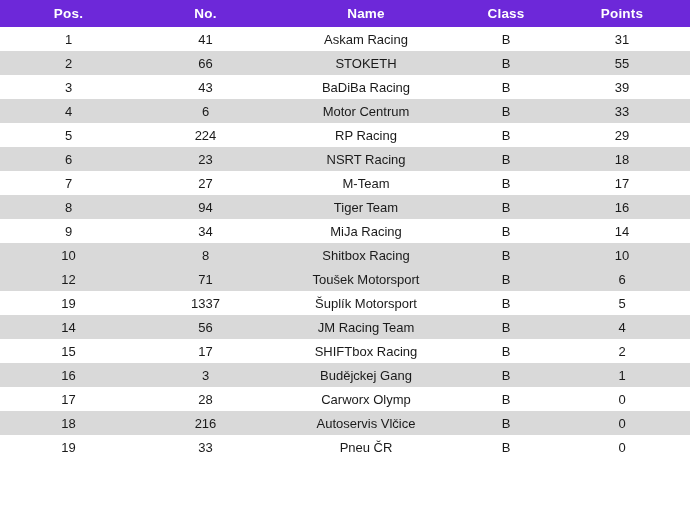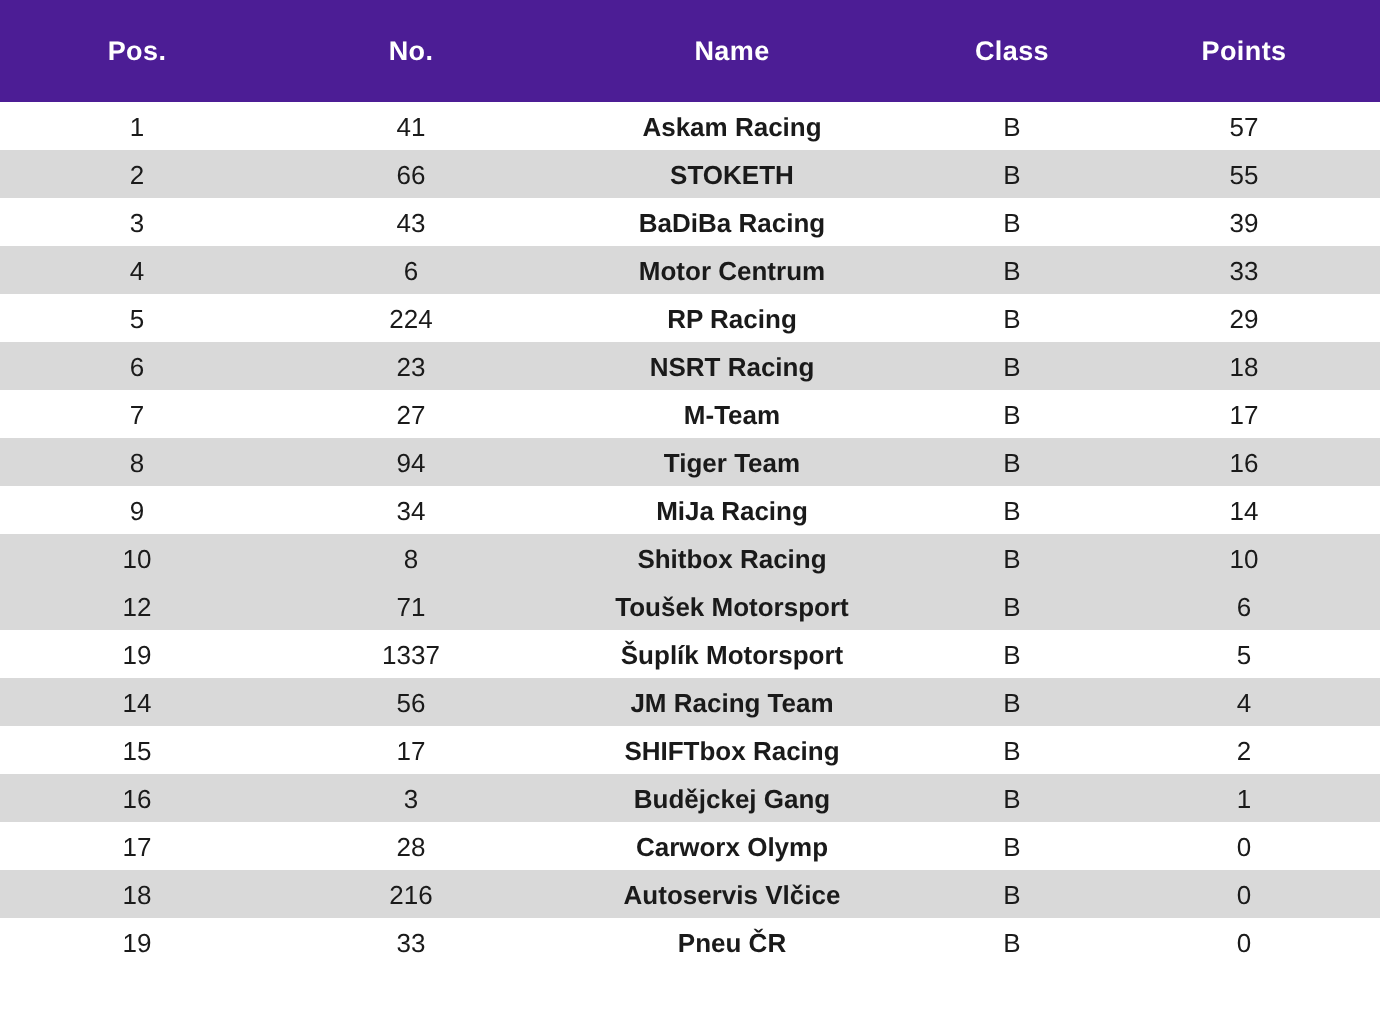--- a/index.html
+++ b/index.html
@@ -12,45 +12,45 @@
     height: 506px;
     font-family: "Liberation Sans", sans-serif;
     overflow: hidden;
   }
   .standings {
     width: 690px;
     border-collapse: collapse;
     table-layout: fixed;
   }
   .standings thead th {
-    background: #4c1d95;
+    background: #6d28d9;
     color: #ffffff;
     font-size: 13.5px;
     font-weight: bold;
     height: 27px;
-    padding: 12px;
+    padding: 0;
     text-align: center;
     letter-spacing: 0.2px;
   }
   .standings tbody td {
     height: 24px;
     padding: 0;
     font-size: 13px;
     color: #1a1a1a;
     text-align: center;
     vertical-align: middle;
   }
   .standings tbody tr.odd td {
     background: #ffffff;
   }
   .standings tbody tr.even td {
     background: #d9d9d9;
   }
   .standings tbody td.name {
-    font-weight: bold;
+    font-weight: normal;
   }
   col.c-pos { width: 137px; }
   col.c-no { width: 137px; }
   col.c-name { width: 184px; }
   col.c-class { width: 96px; }
   col.c-points { width: 136px; }
 </style>
 </head>
 <body>
 
@@ -70,21 +70,21 @@
       <th>Class</th>
       <th>Points</th>
     </tr>
   </thead>
   <tbody id="standings-body">
       <tr class="odd">
         <td>1</td>
         <td>41</td>
         <td class="name">Askam Racing</td>
         <td>B</td>
-        <td>57</td>
+        <td>31</td>
       </tr>
       <tr class="even">
         <td>2</td>
         <td>66</td>
         <td class="name">STOKETH</td>
         <td>B</td>
         <td>55</td>
       </tr>
       <tr class="odd">
         <td>3</td>

